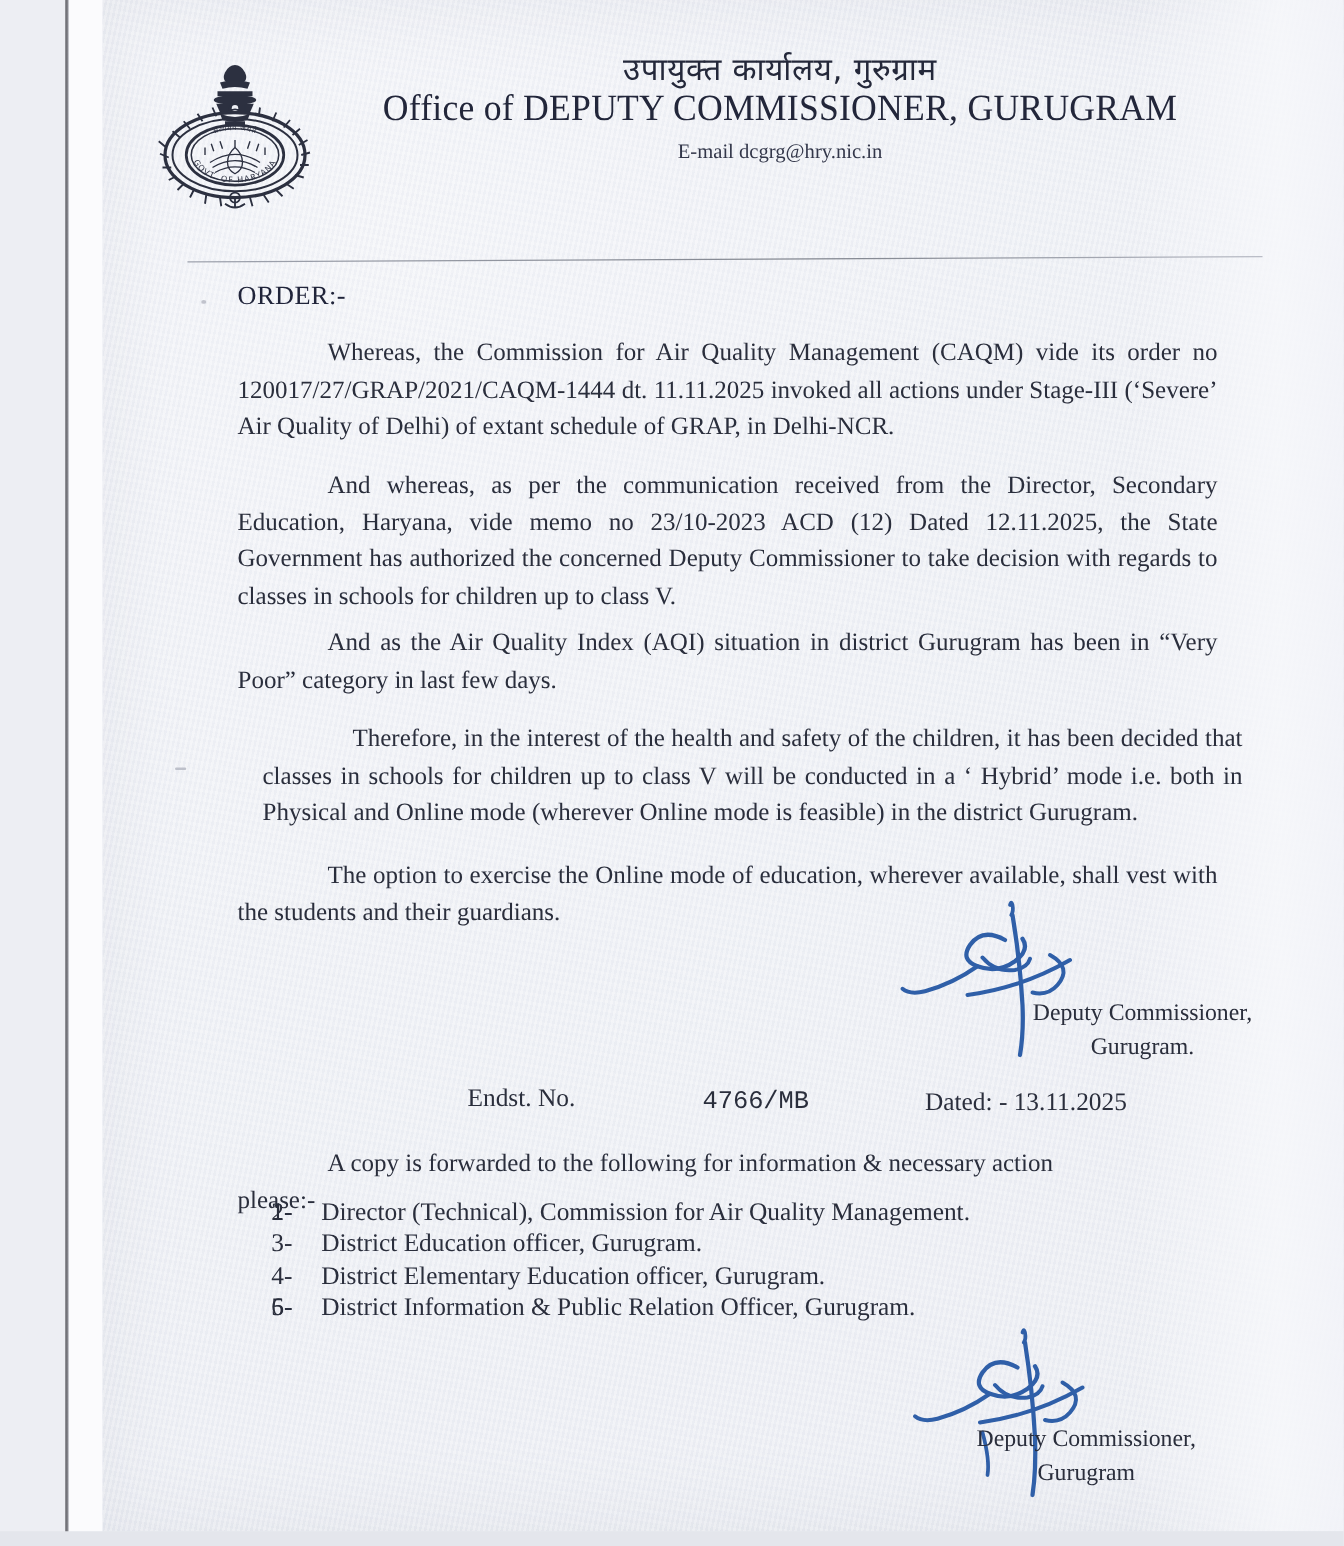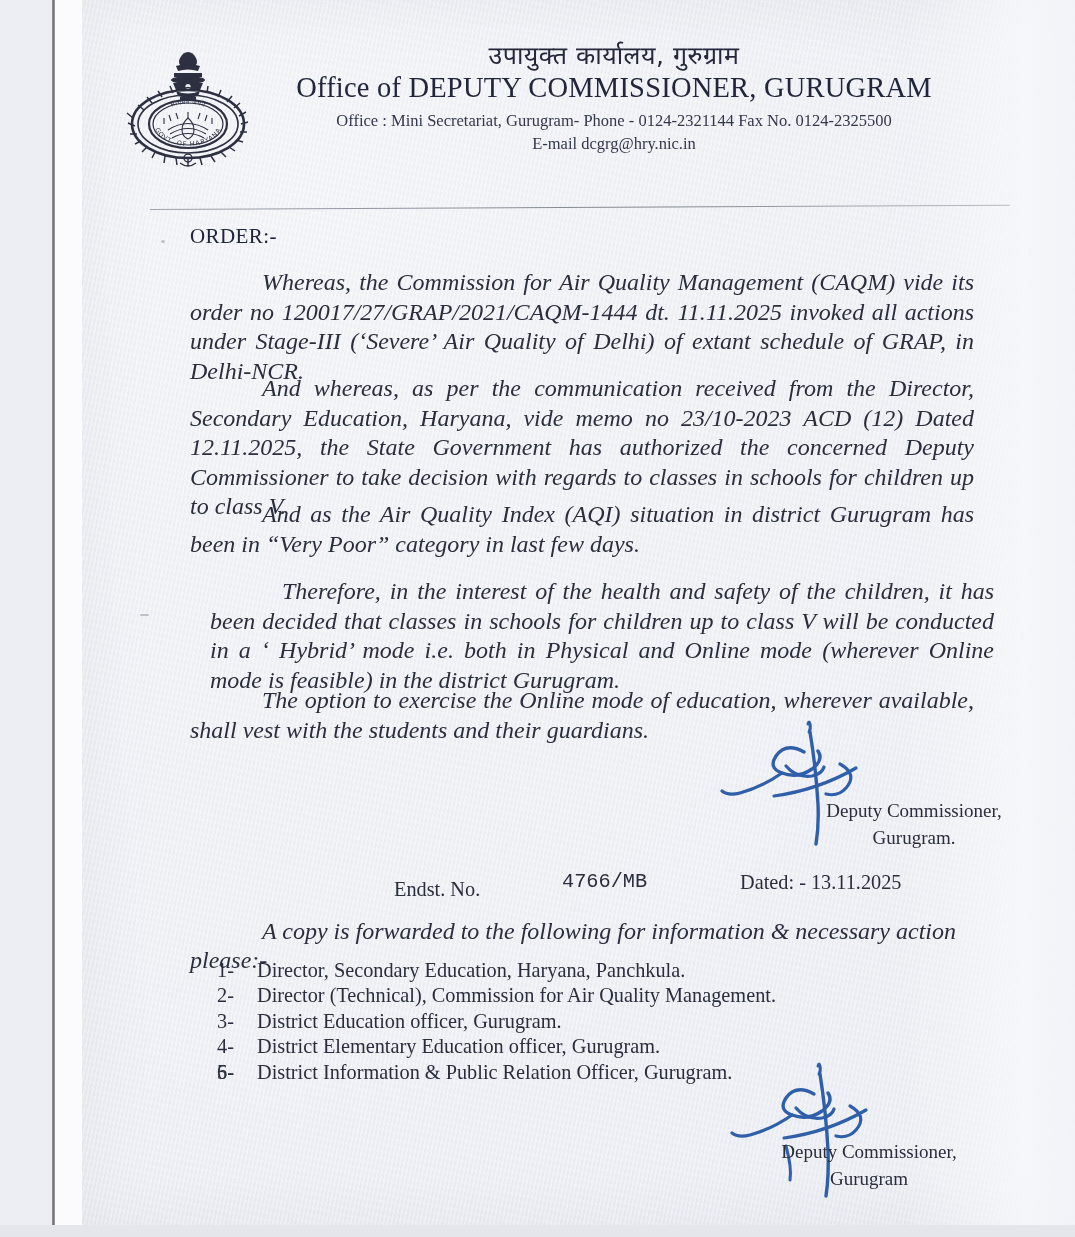--- a/index.html
+++ b/index.html
@@ -89,21 +89,21 @@
   }
   .emblem {
     position: absolute;
     left: 42px; top: 6px;
     width: 128px; height: 136px;
   }
   .emblem svg { width: 128px; height: 136px; display: block; }
 
   .head-text {
     position: absolute;
-    left: 132px; top: 0;
+    left: 142px; top: 0;
     width: 800px;
     text-align: center;
   }
   .head-hi {
     font-family: "DejaVu Sans", sans-serif;
     font-size: 25px;
     letter-spacing: .5px;
     color: #24283a;
     line-height: 1.25;
     margin: 0 0 1px 0;
@@ -160,27 +160,26 @@
     position: absolute; left: 58px; top: 614px;
     width: 9px; height: 2px; border-radius: 2px;
     background: #b0b4bf; opacity: .8;
   }
 
   .para {
     position: absolute;
     left: 108px;
     width: 784px;
     font-family: "Liberation Serif", serif;
-    font-size: 24px;
+    font-size: 20px;
     line-height: 29.6px;
     text-align: justify;
     text-indent: 72px;
     color: #2a2e3c;
     hyphens: none;
-    font-style: italic;
   }
   .para.no-indent { text-indent: 0; }
 
   
   .sign-block {
     position: absolute;
     text-align: center;
     font-family: "Liberation Serif", serif;
     font-size: 19px;
     line-height: 27px;
@@ -195,21 +194,21 @@
 
   
   .endst-row {
     position: absolute;
     left: 108px; top: 868px;
     width: 784px;
     font-family: "Liberation Serif", serif;
     font-size: 20.3px;
     color: #2a2e3c;
   }
-  .endst-row .e-no   { position: absolute; left: 204px;  top: 0; margin-top: 10px; }
+  .endst-row .e-no   { position: absolute; left: 184px;  top: 0; }
   .endst-row .e-val  { position: absolute; left: 372px;  top: 2px; font-family: Liberation Mono, monospace; }
   .endst-row .e-date { position: absolute; left: 550px;  top: 3px; }
 
   .recipients {
     position: absolute;
     left: 135px; top: 958px;
     width: 760px;
     list-style: none;
     margin: 0; padding: 0;
     font-family: "Liberation Serif", serif;
@@ -300,21 +299,20 @@
           </defs>
           <text font-size="6.4" fill="#2c3040" font-family="DejaVu Sans, sans-serif" letter-spacing="1">
             <textPath href="#arcBot" startOffset="50%" text-anchor="middle">GOVT. OF HARYANA</textPath>
           </text>
         </svg>
       </div>
 
       <div class="head-text">
         <div class="head-hi">उपायुक्त कार्यालय, गुरुग्राम</div>
         <div class="head-en">Office of DEPUTY COMMISSIONER, GURUGRAM</div>
-        <div class="head-contact">Office : Mini Secretariat, Gurugram- Phone - 0124-2321144 Fax No. 0124-2325500</div>
         <div class="head-contact">E-mail dcgrg@hry.nic.in</div>
       </div>
     </div>
 
     <div class="head-rule"></div>
 
     <div class="body-area">
 
       <div class="speck-a"></div>
       <div class="speck-b"></div>
@@ -355,21 +353,20 @@
         <span class="e-date">Dated: - 13.11.2025</span>
       </div>
 
       <div class="para no-indent" style="top:946px; width:200px;">please:-</div>
 
       <div class="para" style="top:917px;">A copy is forwarded to the following for information &amp; necessary action</div>
 
       <ul class="recipients">
         <li>
           <span class="num">1-</span>
-          <span>Director, Secondary Education, Haryana, Panchkula.</span>
         </li>
         <li>
           <span class="num">2-</span>
           <span>Director (Technical), Commission for Air Quality Management.</span>
         </li>
         <li>
           <span class="num">3-</span>
           <span>District Education officer, Gurugram.</span>
         </li>
         <li>

